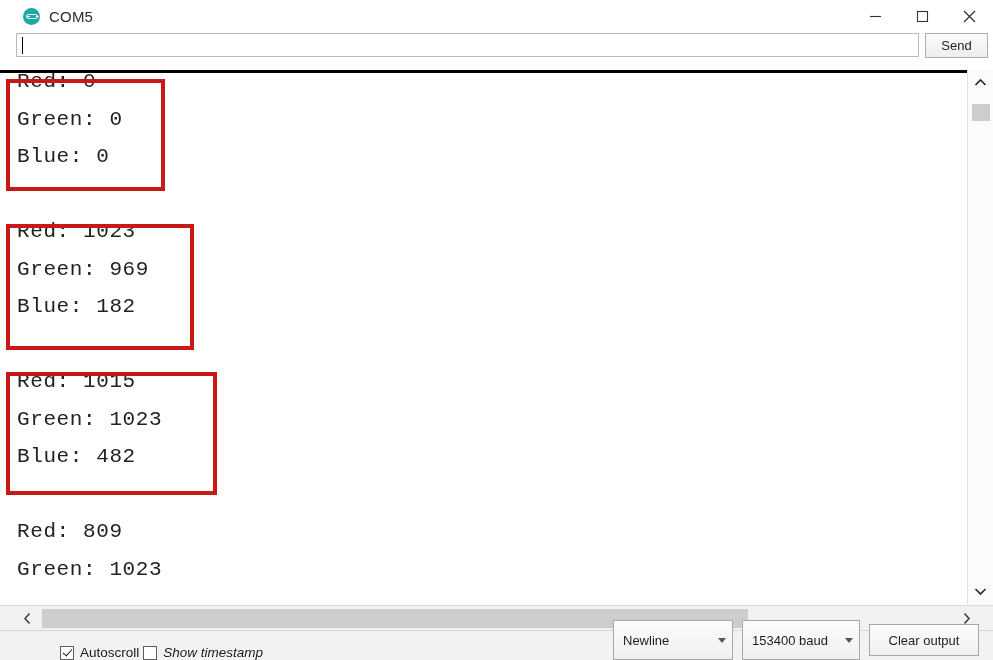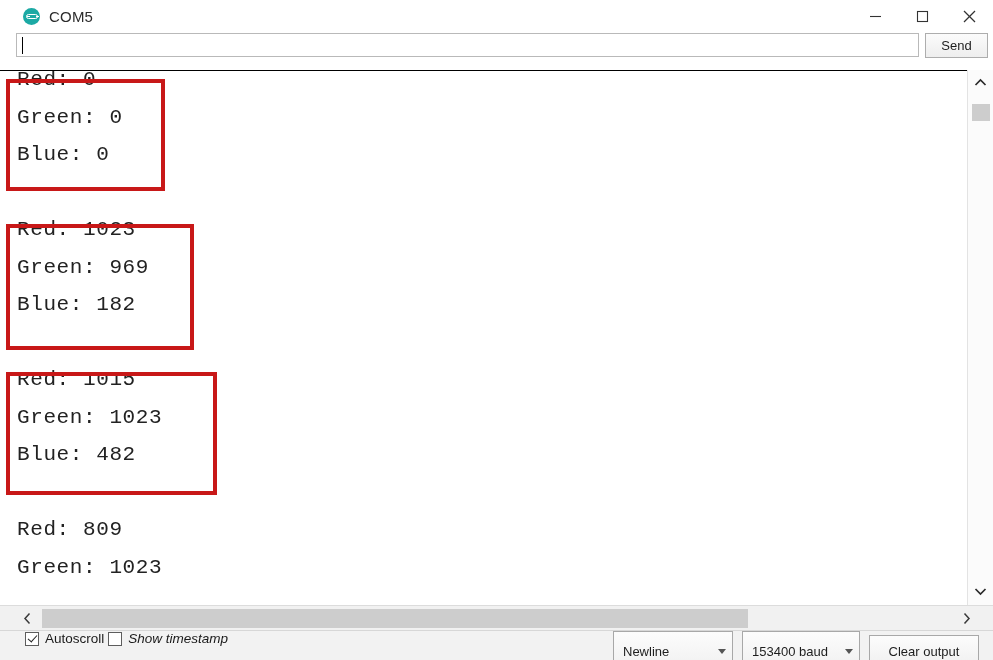--- a/index.html
+++ b/index.html
@@ -105,21 +105,21 @@
     cursor: default;
   }
 
   
   .console {
     position: absolute;
     left: 0; top: 70px;
     width: 967px;
     height: 535px;
     background: #ffffff;
-    border-top: 1px solid #000000;
+    border-top: 3px solid #000000;
     overflow: hidden;
   }
   .console-text {
     position: absolute;
     left: 17px;
     top: -10px;
     font-family: "Liberation Mono", monospace;
     font-size: 21px;
     line-height: 37.5px;
     color: #222222;
@@ -188,21 +188,22 @@
 
   
   .bottombar {
     position: absolute;
     left: 0; top: 630px;
     width: 993px; height: 30px;
     background: #f2f2f2;
     border-top: 1px solid #d7d7d7;
     box-sizing: border-box;
     display: flex;
-    align-items: flex-start;
+    align-items: flex-end;
+    padding-left: 35px;
   }
   .cb-group {
     display: flex;
     align-items: center;
     gap: 6px;
     cursor: default;
   }
   .cb-group.first { margin-left: 25px; }
   .cb-group.second { margin-left: 4px; font-style: italic; }
   .checkbox {

